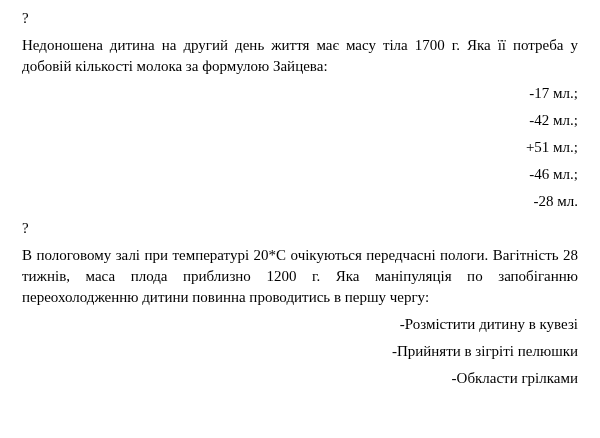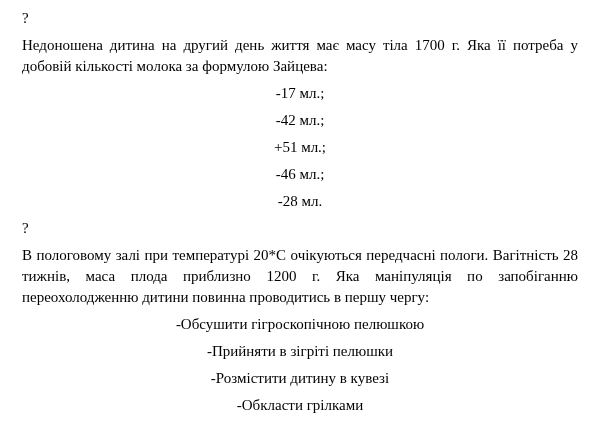--- a/index.html
+++ b/index.html
@@ -25,21 +25,21 @@
     }
     .question-text {
       margin: 6px 0;
       line-height: 21px;
       text-align: justify;
       font-family: Liberation Serif, serif;
     }
     .answer-option {
       margin: 6px 0;
       line-height: 21px;
-      text-align: center;
+      text-align: right;
       white-space: nowrap;
     }
   </style>
 </head>
 <body>
 
 <div class="document">
 
   <div class="question-block">
     <div class="question-marker">?</div>
@@ -47,19 +47,18 @@
     <div class="answer-option">-17 мл.;</div>
     <div class="answer-option">-42 мл.;</div>
     <div class="answer-option">+51 мл.;</div>
     <div class="answer-option">-46 мл.;</div>
     <div class="answer-option">-28 мл.</div>
   </div>
 
   <div class="question-block">
     <div class="question-marker">?</div>
     <div class="question-text">В пологовому залі  при температурі 20*С очікуються передчасні пологи. Вагітність 28 тижнів, маса плода приблизно 1200  г. Яка маніпуляція по запобіганню переохолодженню дитини повинна проводитись в першу чергу:</div>
-    <div class="answer-option">-Обсушити гігроскопічною пелюшкою</div>
+    <div class="answer-option">-Розмістити дитину в кувезі</div>
     <div class="answer-option">-Прийняти в зігріті пелюшки</div>
-    <div class="answer-option">-Розмістити дитину в кувезі</div>
     <div class="answer-option">-Обкласти грілками</div>
   </div>
 
 </div>
 
 </body></html>

